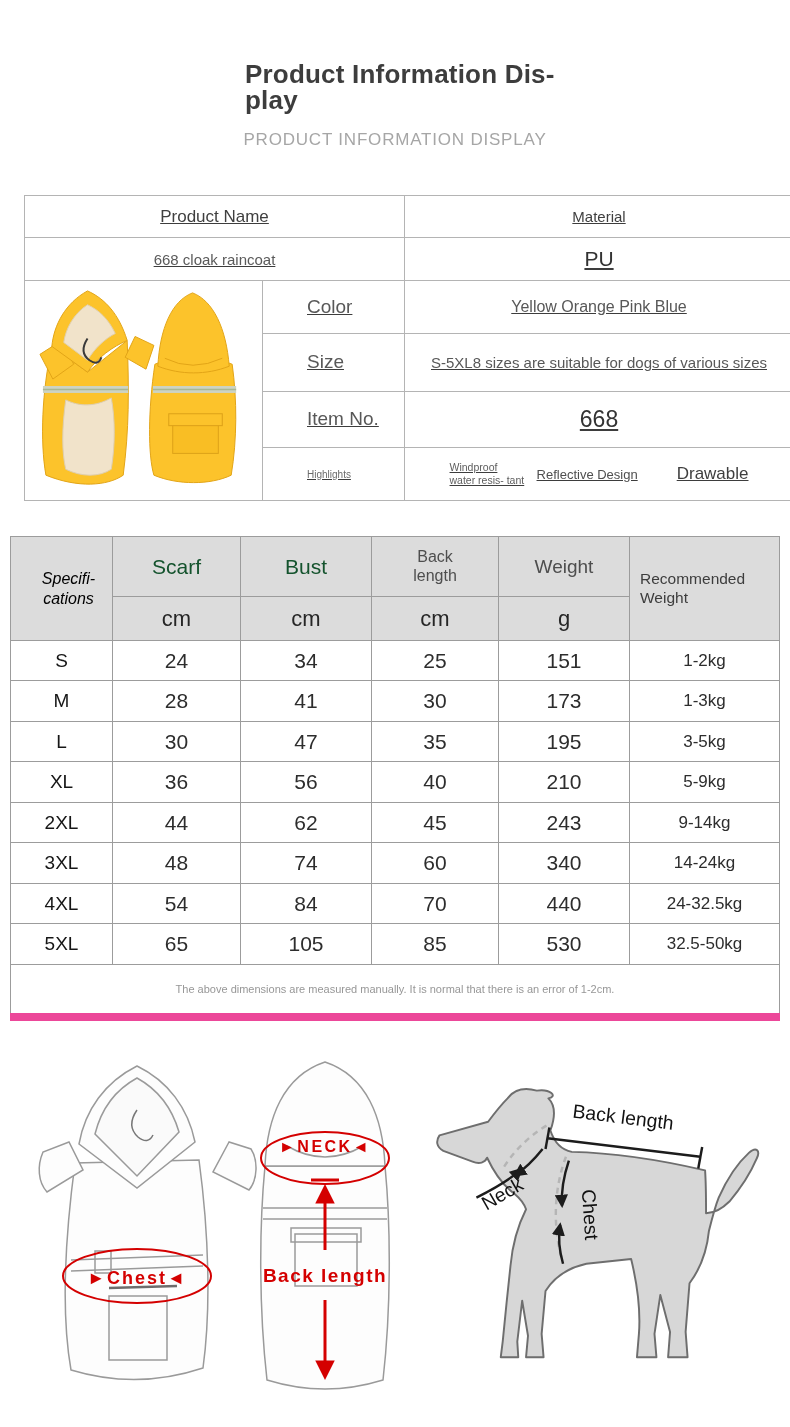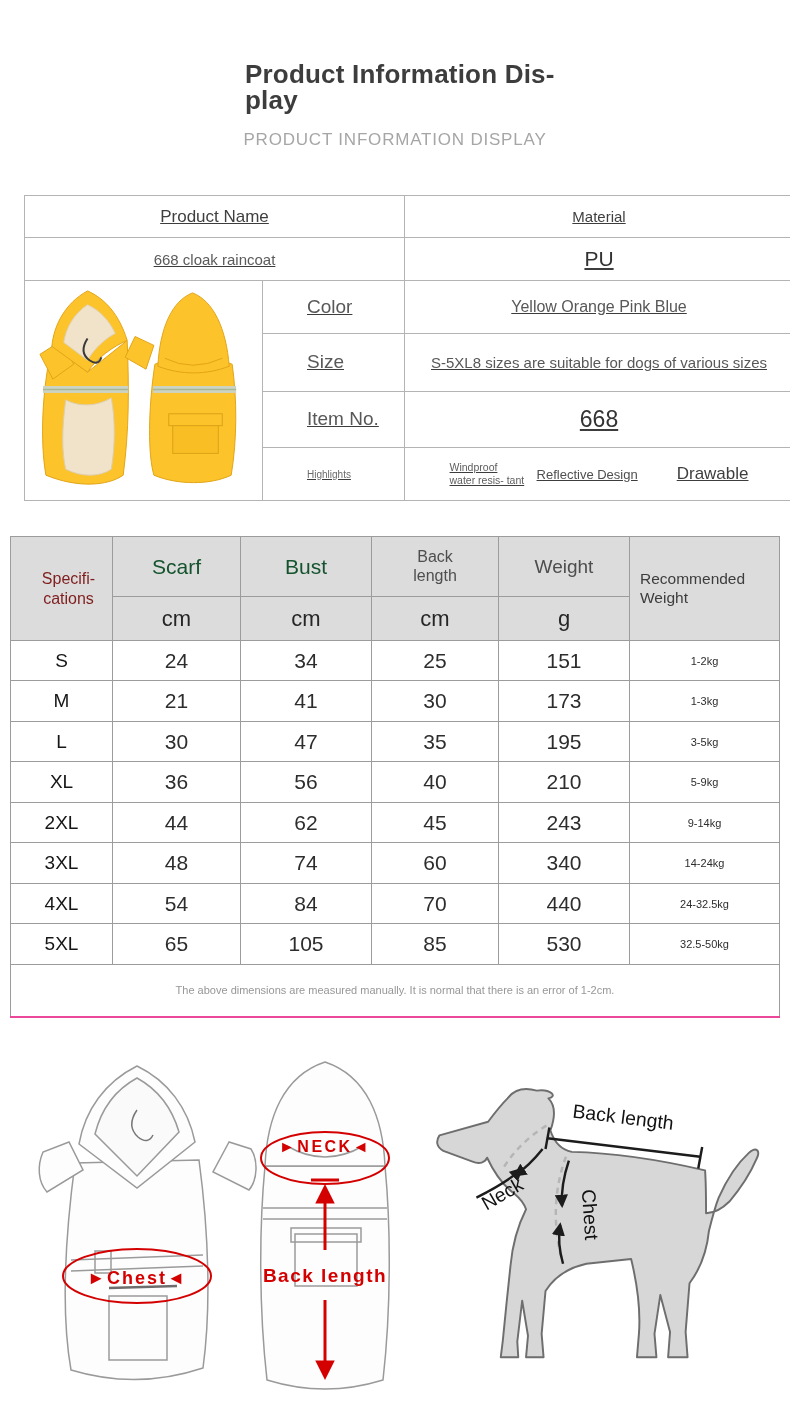--- a/index.html
+++ b/index.html
@@ -27,30 +27,30 @@
   .hl-wrap{display:flex;justify-content:center;align-items:center;gap:11px;padding:0 8px;}
   .hl-small{font-size:10.5px;line-height:1.25;width:76px;text-align:left;color:#5e5e5e;}
   .hl-mid{font-size:13px;color:#4f4f4f;}
   .hl-big{font-size:17px;color:#3f3f3f;margin-left:28px;}
   .photo-cell{padding:0;}
   
   .size-table{position:absolute;left:10px;top:536px;width:769px;}
   .size-table th,.size-table td{border:1px solid #9c9c9c;text-align:center;vertical-align:middle;
       padding:0;font-weight:normal;}
   .size-table thead th{background:#dcdcdc;}
-  .hdr-spec{text-align:left;padding-left:14px !important;font-size:16px;color:#7f1d1d;line-height:1.25;}
+  .hdr-spec{text-align:left;padding-left:14px !important;font-size:16px;color:#000000;line-height:1.25;font-style:italic;}
   .hdr-main{font-size:21px;color:#14532d;}
   .hdr-bl{font-size:16px;color:#4e4e4e;line-height:1.15;padding:0 30px !important;}
   .hdr-w{font-size:19px;color:#4e4e4e;}
   .hdr-rec{text-align:left !important;padding-left:10px !important;font-size:15.5px;color:#3d3d3d;line-height:1.2;}
   .unit{font-weight:bold;font-size:22px;color:#262626;margin-left:36px;}
   .sz{font-weight:bold;font-size:19px;color:#161616;}
   .num{font-size:21px;color:#2d2d2d;}
-  .rec{font-size:11px;color:#2d2d2d;}
-  .note-row td{font-size:11px;color:#979797;border-bottom:2px solid #ec4899;}
+  .rec{font-size:17px;color:#2d2d2d;}
+  .note-row td{font-size:11px;color:#979797;border-bottom:8px solid #ec4899;}
   
   .coats-svg{position:absolute;left:25px;top:1048px;}
   .dog-svg{position:absolute;left:420px;top:1055px;}
   svg text{font-family:"Liberation Sans",sans-serif;}
 </style>
 </head>
 <body>
 
 <div class="page">
 
@@ -159,21 +159,21 @@
       <tr style="height:40px">
         <td class="sz">S</td>
         <td class="num">24</td>
         <td class="num">34</td>
         <td class="num">25</td>
         <td class="num">151</td>
         <td class="rec">1-2kg</td>
       </tr>
       <tr style="height:41px">
         <td class="sz">M</td>
-        <td class="num">21</td>
+        <td class="num">28</td>
         <td class="num">41</td>
         <td class="num">30</td>
         <td class="num">173</td>
         <td class="rec">1-3kg</td>
       </tr>
       <tr style="height:40px">
         <td class="sz">L</td>
         <td class="num">30</td>
         <td class="num">47</td>
         <td class="num">35</td>

